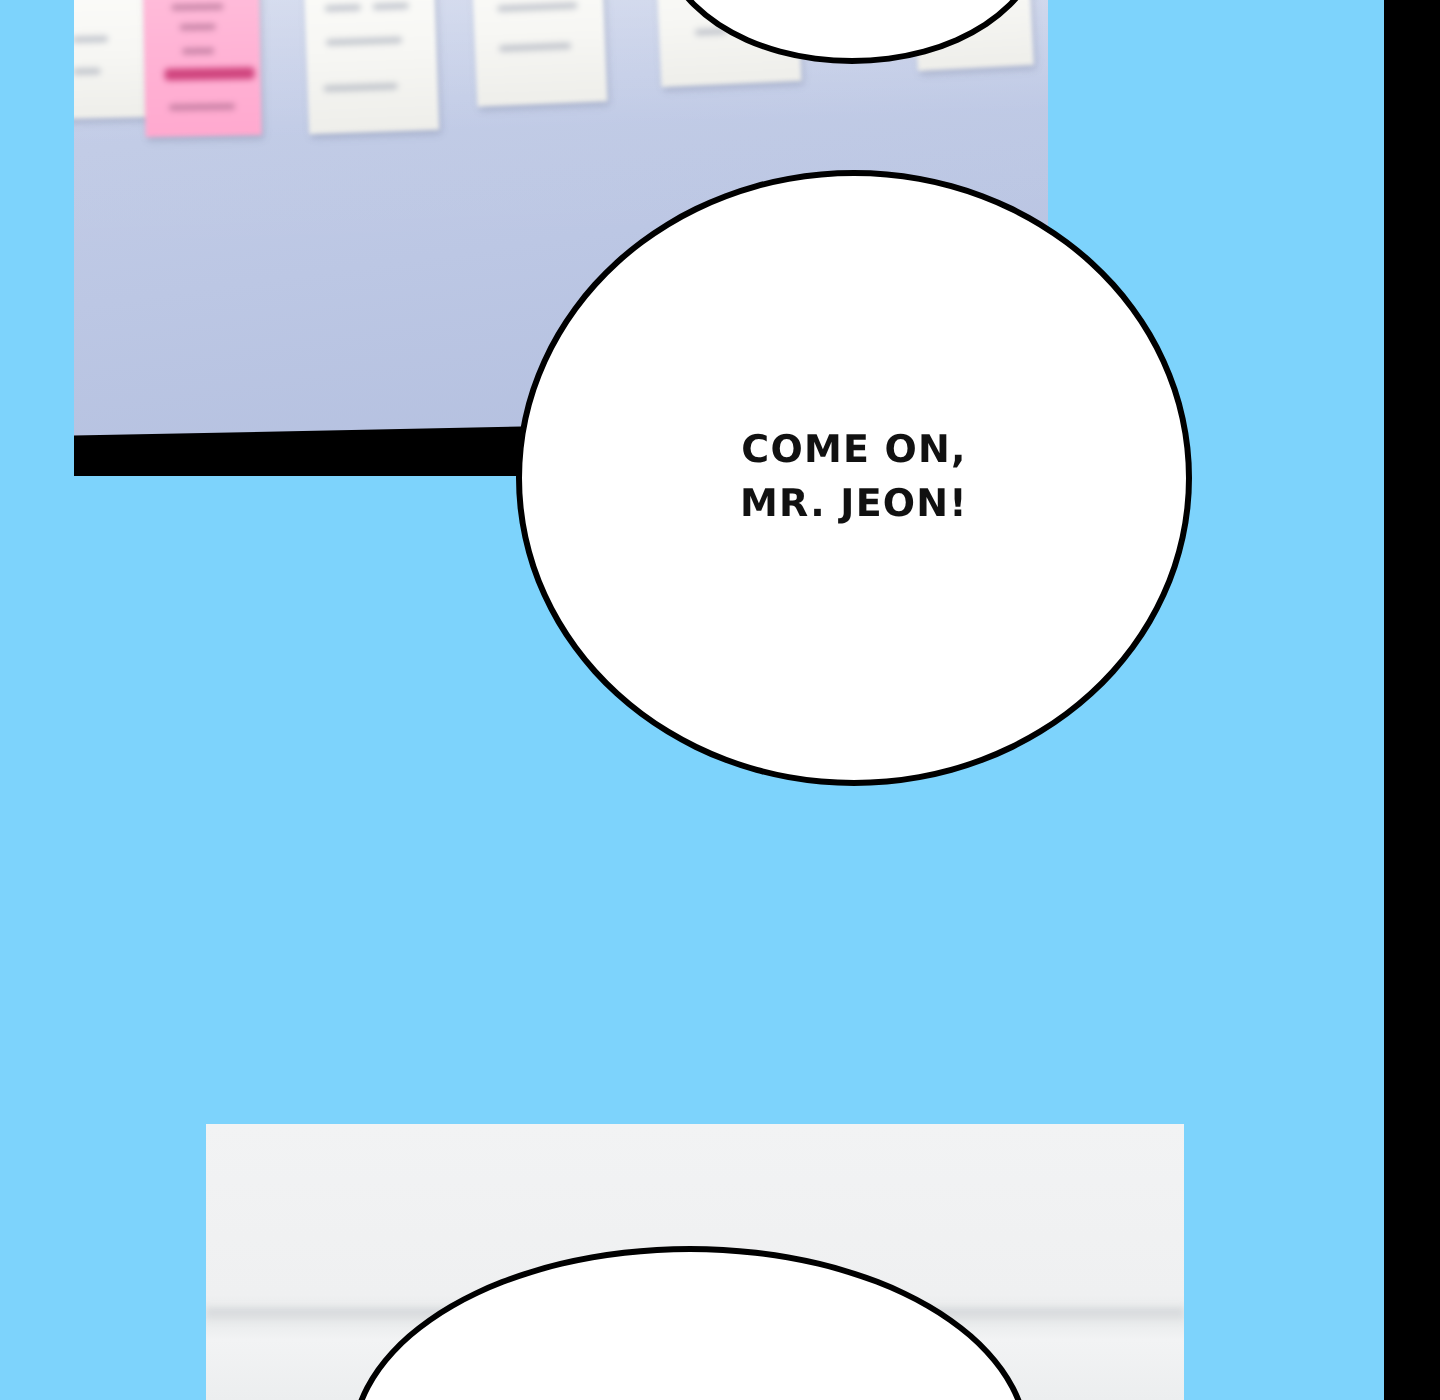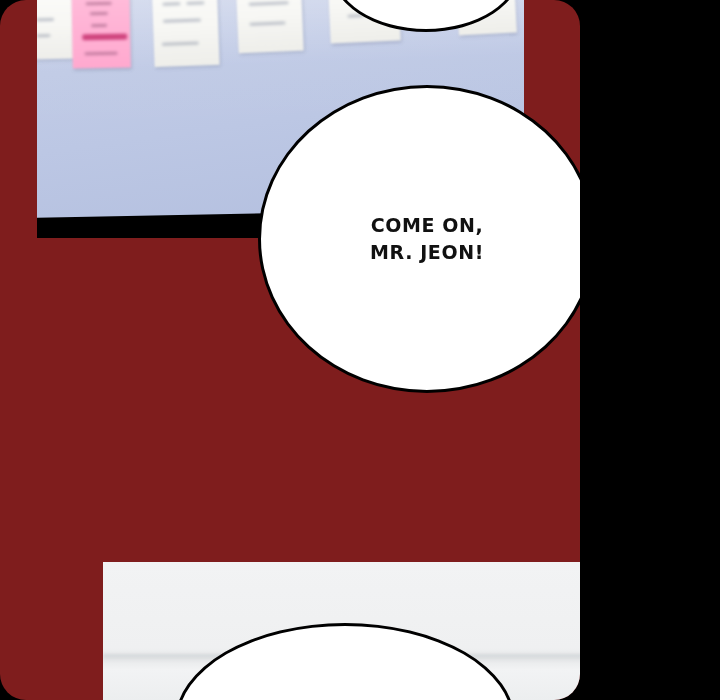--- a/index.html
+++ b/index.html
@@ -5,25 +5,24 @@
   html, body {
     margin: 0;
     padding: 0;
     background: #000000;
   }
   body {
     font-family: "DejaVu Sans", sans-serif;
   }
   #page {
     position: relative;
-    width: 580px;
+    width: 692px;
     height: 700px;
-    background: #7f1d1d;
-    overflow: hidden;
-    border-radius: 26px;
+    background: #7dd3fc;
+    overflow: hidden;
   }
 
   
   .panel-board {
     position: absolute;
     left: 37px;
     top: 0px;
     width: 487px;
     height: 238px;
     overflow: hidden;

